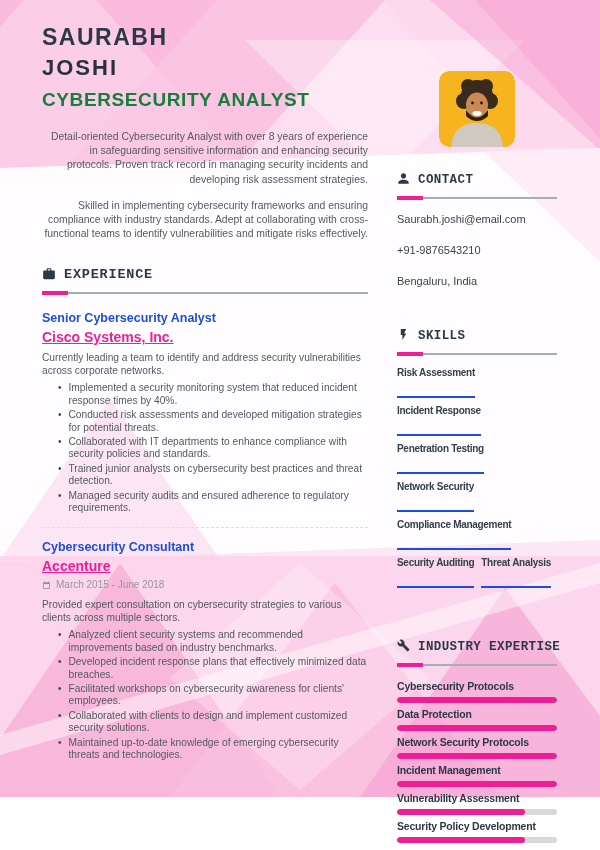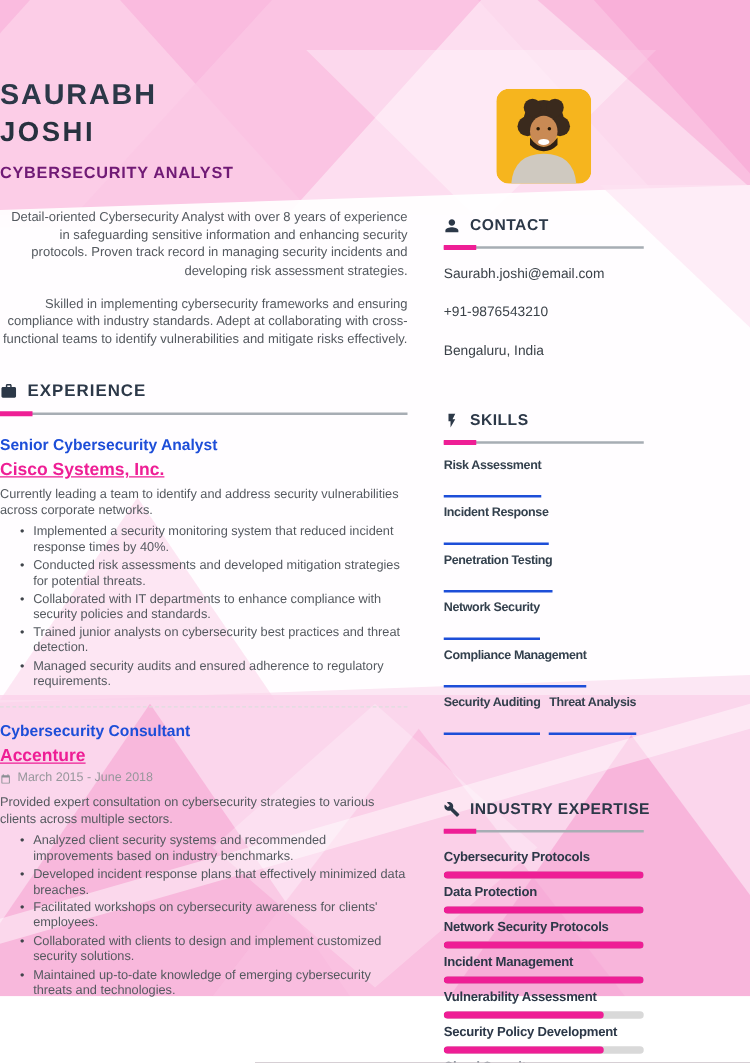--- a/index.html
+++ b/index.html
@@ -1,35 +1,35 @@
 <!DOCTYPE html>
 <html><head>
 <meta charset="utf-8">
 <title>Resume</title>
 <style>
   html,body{margin:0;padding:0;}
   body{font-family:"Liberation Sans", sans-serif; background:#888; -webkit-font-smoothing:antialiased;}
   .page{position:relative;width:600px;height:850px;margin:0 auto;background:#fff;overflow:hidden;}
   .bg{position:absolute;top:0;left:0;z-index:0;}
   .content{position:absolute;inset:0;z-index:1;display:flex;}
-  .main-col{width:326px;padding-top:62px;}
+  .main-col{width:326px;margin-left:42px;padding-top:24px;}
   .side-col{width:160px;margin-left:29px;padding-top:71px;}
 
   
   .first-name{font-size:23px;font-weight:600;letter-spacing:1.5px;color:#2c3848;line-height:27px;}
   .last-name{font-size:22px;font-weight:800;letter-spacing:2px;color:#27313f;line-height:33px;}
-  .job-headline{font-size:13px;font-weight:700;letter-spacing:.6px;color:#701a75;margin-top:8px;line-height:16px;}
+  .job-headline{font-size:19px;font-weight:700;letter-spacing:.6px;color:#15803d;margin-top:8px;line-height:16px;}
 
   
   .summary{margin-top:22px;color:#54595f;font-size:10.4px;line-height:14.2px;}
   .summary p{margin:0;text-align:right;}
   .summary p + p{margin-top:12px;}
 
   
-  .section-heading{display:flex;align-items:center;gap:8px;color:#2c3848;}
+  .section-heading{display:flex;gap:8px;color:#2c3848;font-family:Liberation Mono, monospace;}
   .section-heading .h-ico{display:flex;flex:0 0 auto;}
   .section-heading .h-txt{font-size:13.5px;font-weight:800;letter-spacing:.8px;line-height:16px;white-space:nowrap;}
   .side-col .section-heading .h-txt{font-size:12.5px;letter-spacing:.4px;}
   .rule{margin-top:9px;height:2px;background:#a7adb4;position:relative;}
   .rule::before{content:"";position:absolute;left:0;top:-1px;width:26px;height:4px;background:#ee1e95;}
 
   
   .experience{margin-top:26px;}
   .job{margin-top:17px;}
   .job-title{font-size:12.5px;font-weight:800;color:#1d4ed8;line-height:15px;}

